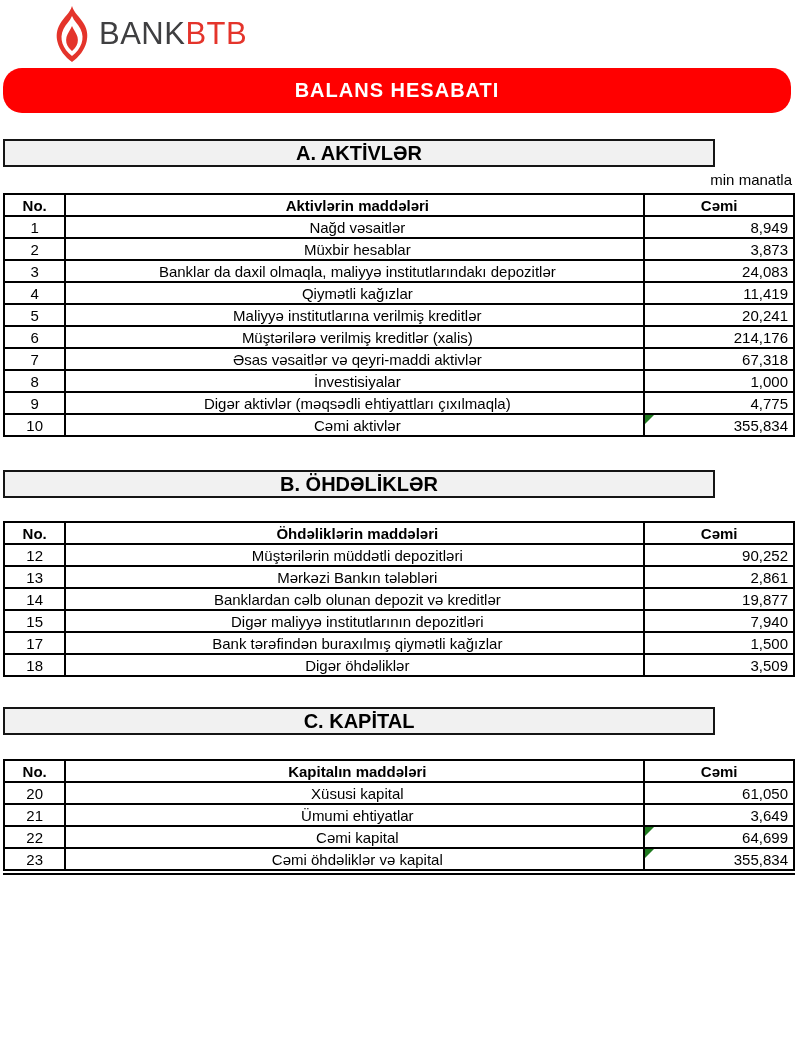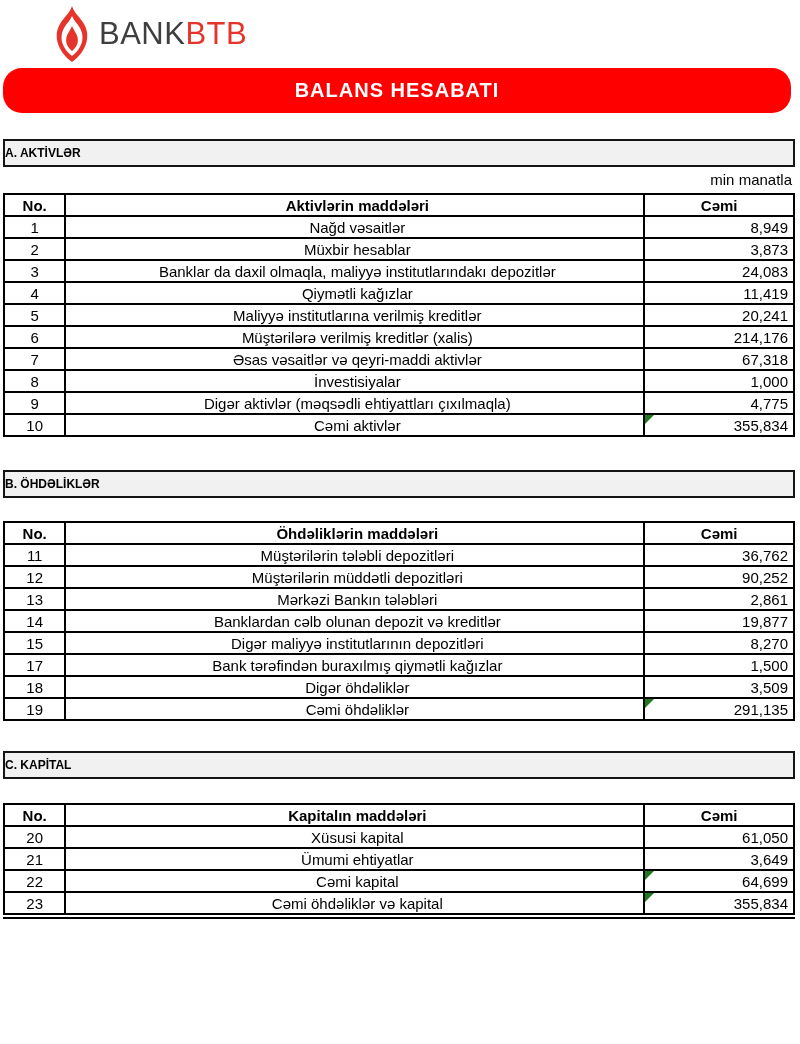--- a/index.html
+++ b/index.html
@@ -38,28 +38,29 @@
     color: #ffffff;
     font-size: 20px;
     font-weight: bold;
     text-align: center;
     letter-spacing: 1px;
     border-radius: 19px;
   }
   
   .sec-bar {
     margin-left: 3px;
-    width: 792px;
+    width: 712px;
     box-sizing: border-box;
     border: 2px solid #151515;
     background: #f1f1f1;
     height: 28px;
     line-height: 24px;
+    text-align: center;
     font-weight: bold;
-    font-size: 12px;
+    font-size: 20px;
   }
   .sec-bar.a { margin-top: 26px; }
   .sec-bar.b { margin-top: 33px; }
   .sec-bar.c { margin-top: 30px; }
   
   .unit-note {
     margin-left: 3px;
     width: 792px;
     box-sizing: border-box;
     height: 26px;
@@ -207,58 +208,48 @@
 <table class="gap-b">
   <thead>
     <tr>
       <th class="c-no">No.</th>
       <th class="c-item">Öhdəliklərin maddələri</th>
       <th class="c-val">Cəmi</th>
     </tr>
   </thead>
   <tbody>
     <tr>
-      <td class="c-no">11</td>
-      <td class="c-item">Müştərilərin tələbli depozitləri</td>
-      <td class="c-val">36,762</td>
-    </tr>
-    <tr>
       <td class="c-no">12</td>
       <td class="c-item">Müştərilərin müddətli depozitləri</td>
       <td class="c-val">90,252</td>
     </tr>
     <tr>
       <td class="c-no">13</td>
       <td class="c-item">Mərkəzi Bankın tələbləri</td>
       <td class="c-val">2,861</td>
     </tr>
     <tr>
       <td class="c-no">14</td>
       <td class="c-item">Banklardan cəlb olunan depozit və kreditlər</td>
       <td class="c-val">19,877</td>
     </tr>
     <tr>
       <td class="c-no">15</td>
       <td class="c-item">Digər maliyyə institutlarının depozitləri</td>
-      <td class="c-val">8,270</td>
+      <td class="c-val">7,940</td>
     </tr>
     <tr>
       <td class="c-no">17</td>
       <td class="c-item">Bank tərəfindən buraxılmış qiymətli kağızlar</td>
       <td class="c-val">1,500</td>
     </tr>
     <tr>
       <td class="c-no">18</td>
       <td class="c-item">Digər öhdəliklər</td>
       <td class="c-val">3,509</td>
-    </tr>
-    <tr class="total">
-      <td class="c-no">19</td>
-      <td class="c-item">Cəmi öhdəliklər</td>
-      <td class="c-val"><span class="marker"></span><span>291,135</span></td>
     </tr>
   </tbody>
 </table>
 
 <div class="sec-bar c">
   <span>C. KAPİTAL</span>
 </div>
 
 <table class="gap-c">
   <thead>

